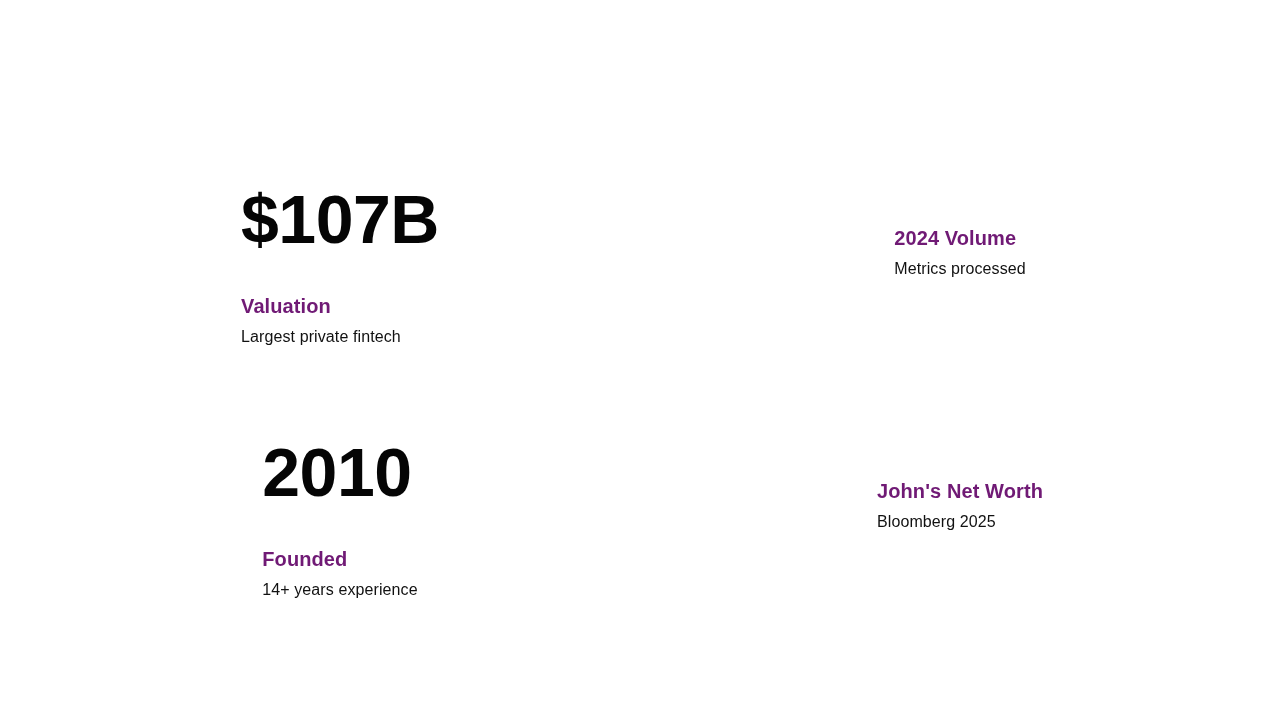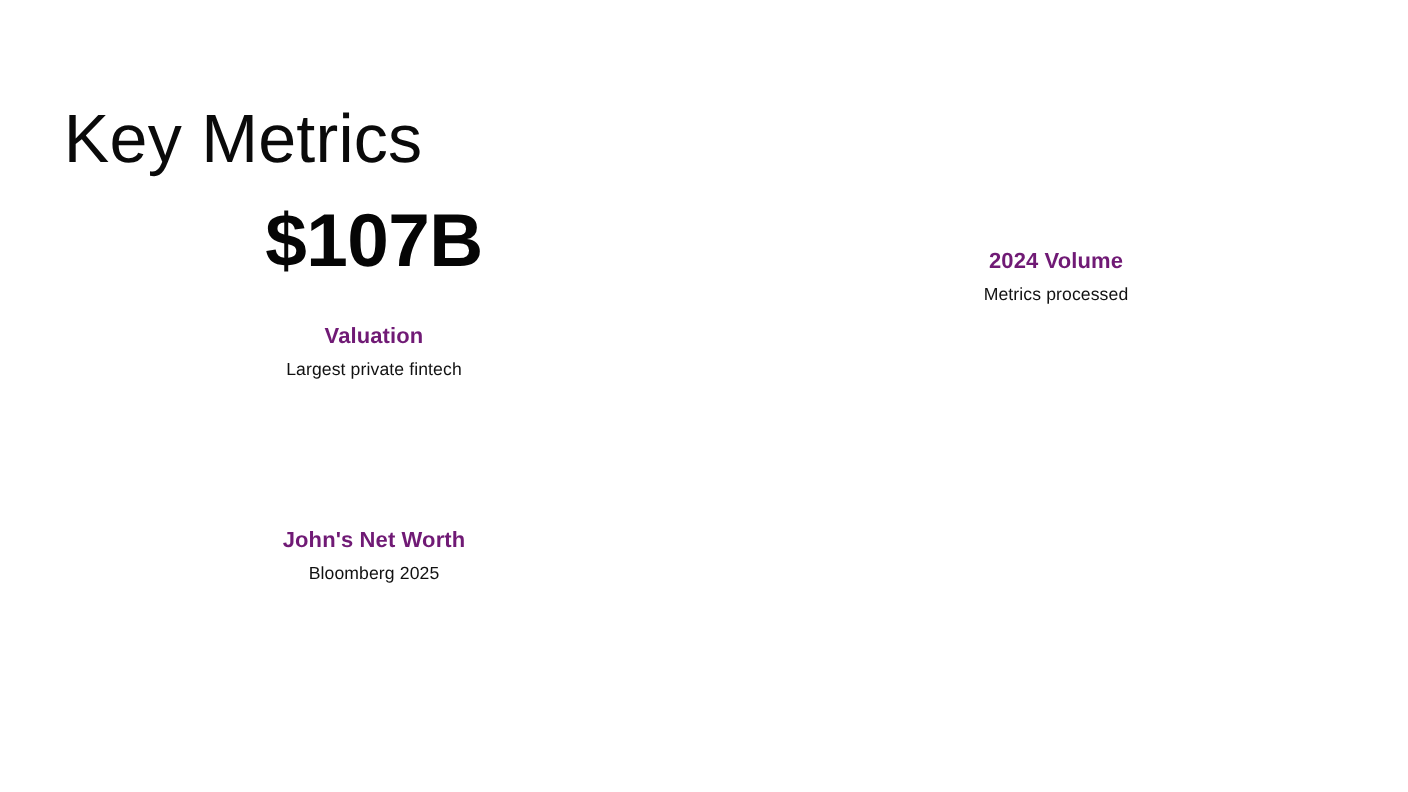--- a/index.html
+++ b/index.html
@@ -62,21 +62,21 @@
     transform: translateX(10px);
   }
   
   .metric-cell.col-right .metric-inner {
     transform: translateX(10px);
   }
 
   .metric-inner {
     display: flex;
     flex-direction: column;
-    align-items: center;
+    align-items: flex-start;
   }
 
   .metric-value {
     font-size: 68px;
     font-weight: 700;
     line-height: 1;
     letter-spacing: -0.5px;
     color: #050505;
     white-space: nowrap;
     margin: 0;
@@ -100,39 +100,45 @@
     color: #111111;
     white-space: nowrap;
     margin-top: 13px;
   }
 </style>
 </head>
 <body>
 
 <div class="slide">
 
-  <h1 class="slide-title">Key Metrics</h1>
 
   <div class="metrics-grid">
 
     <div class="metric-cell col-left">
       <div class="metric-inner">
         <div class="metric-value">$107B</div>
         <div class="metric-label">Valuation</div>
         <div class="metric-sublabel">Largest private fintech</div>
       </div>
     </div>
 
     <div class="metric-cell col-right">
       <div class="metric-inner">
         <div class="metric-label">2024 Volume</div>
         <div class="metric-sublabel">Metrics processed</div>
       </div>
     </div>
 
+    <div class="metric-cell col-left">
+      <div class="metric-inner">
+        <div class="metric-value">2010</div>
+        <div class="metric-label">Founded</div>
+        <div class="metric-sublabel">14+ years experience</div>
+      </div>
+    </div>
 
     <div class="metric-cell col-right">
       <div class="metric-inner">
         <div class="metric-label">John's Net Worth</div>
         <div class="metric-sublabel">Bloomberg 2025</div>
       </div>
     </div>
 
   </div>
 </div>

